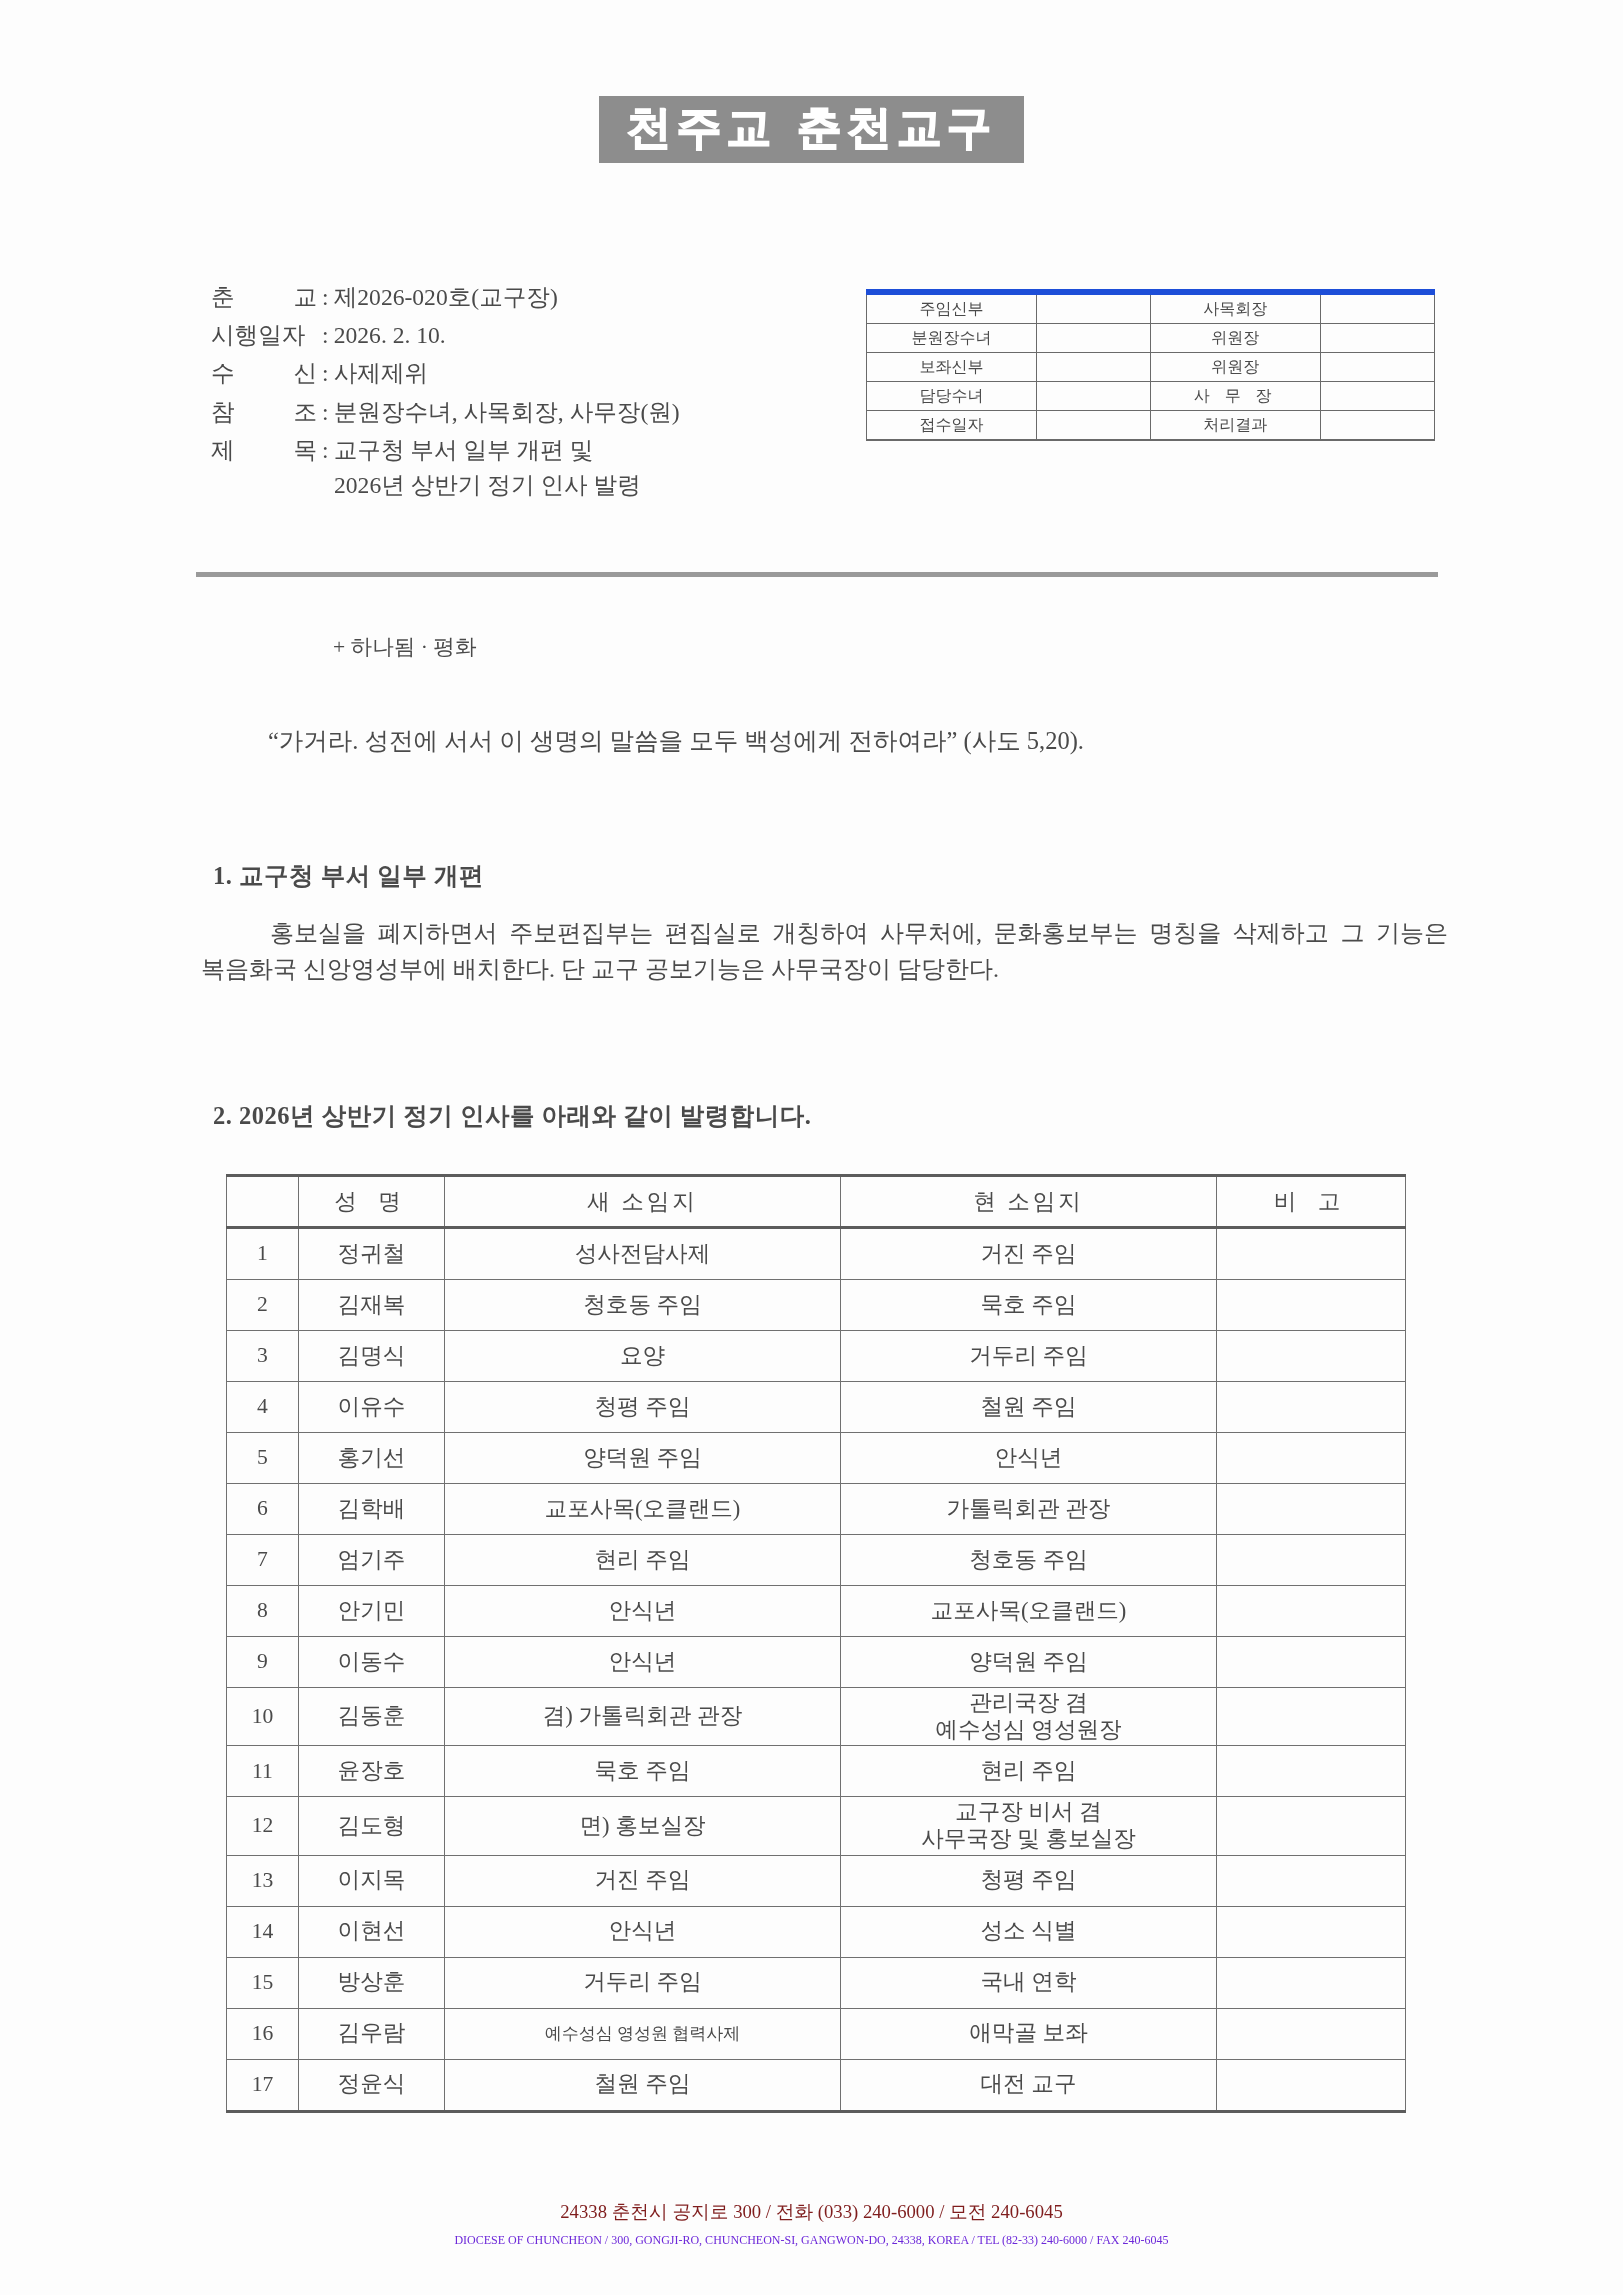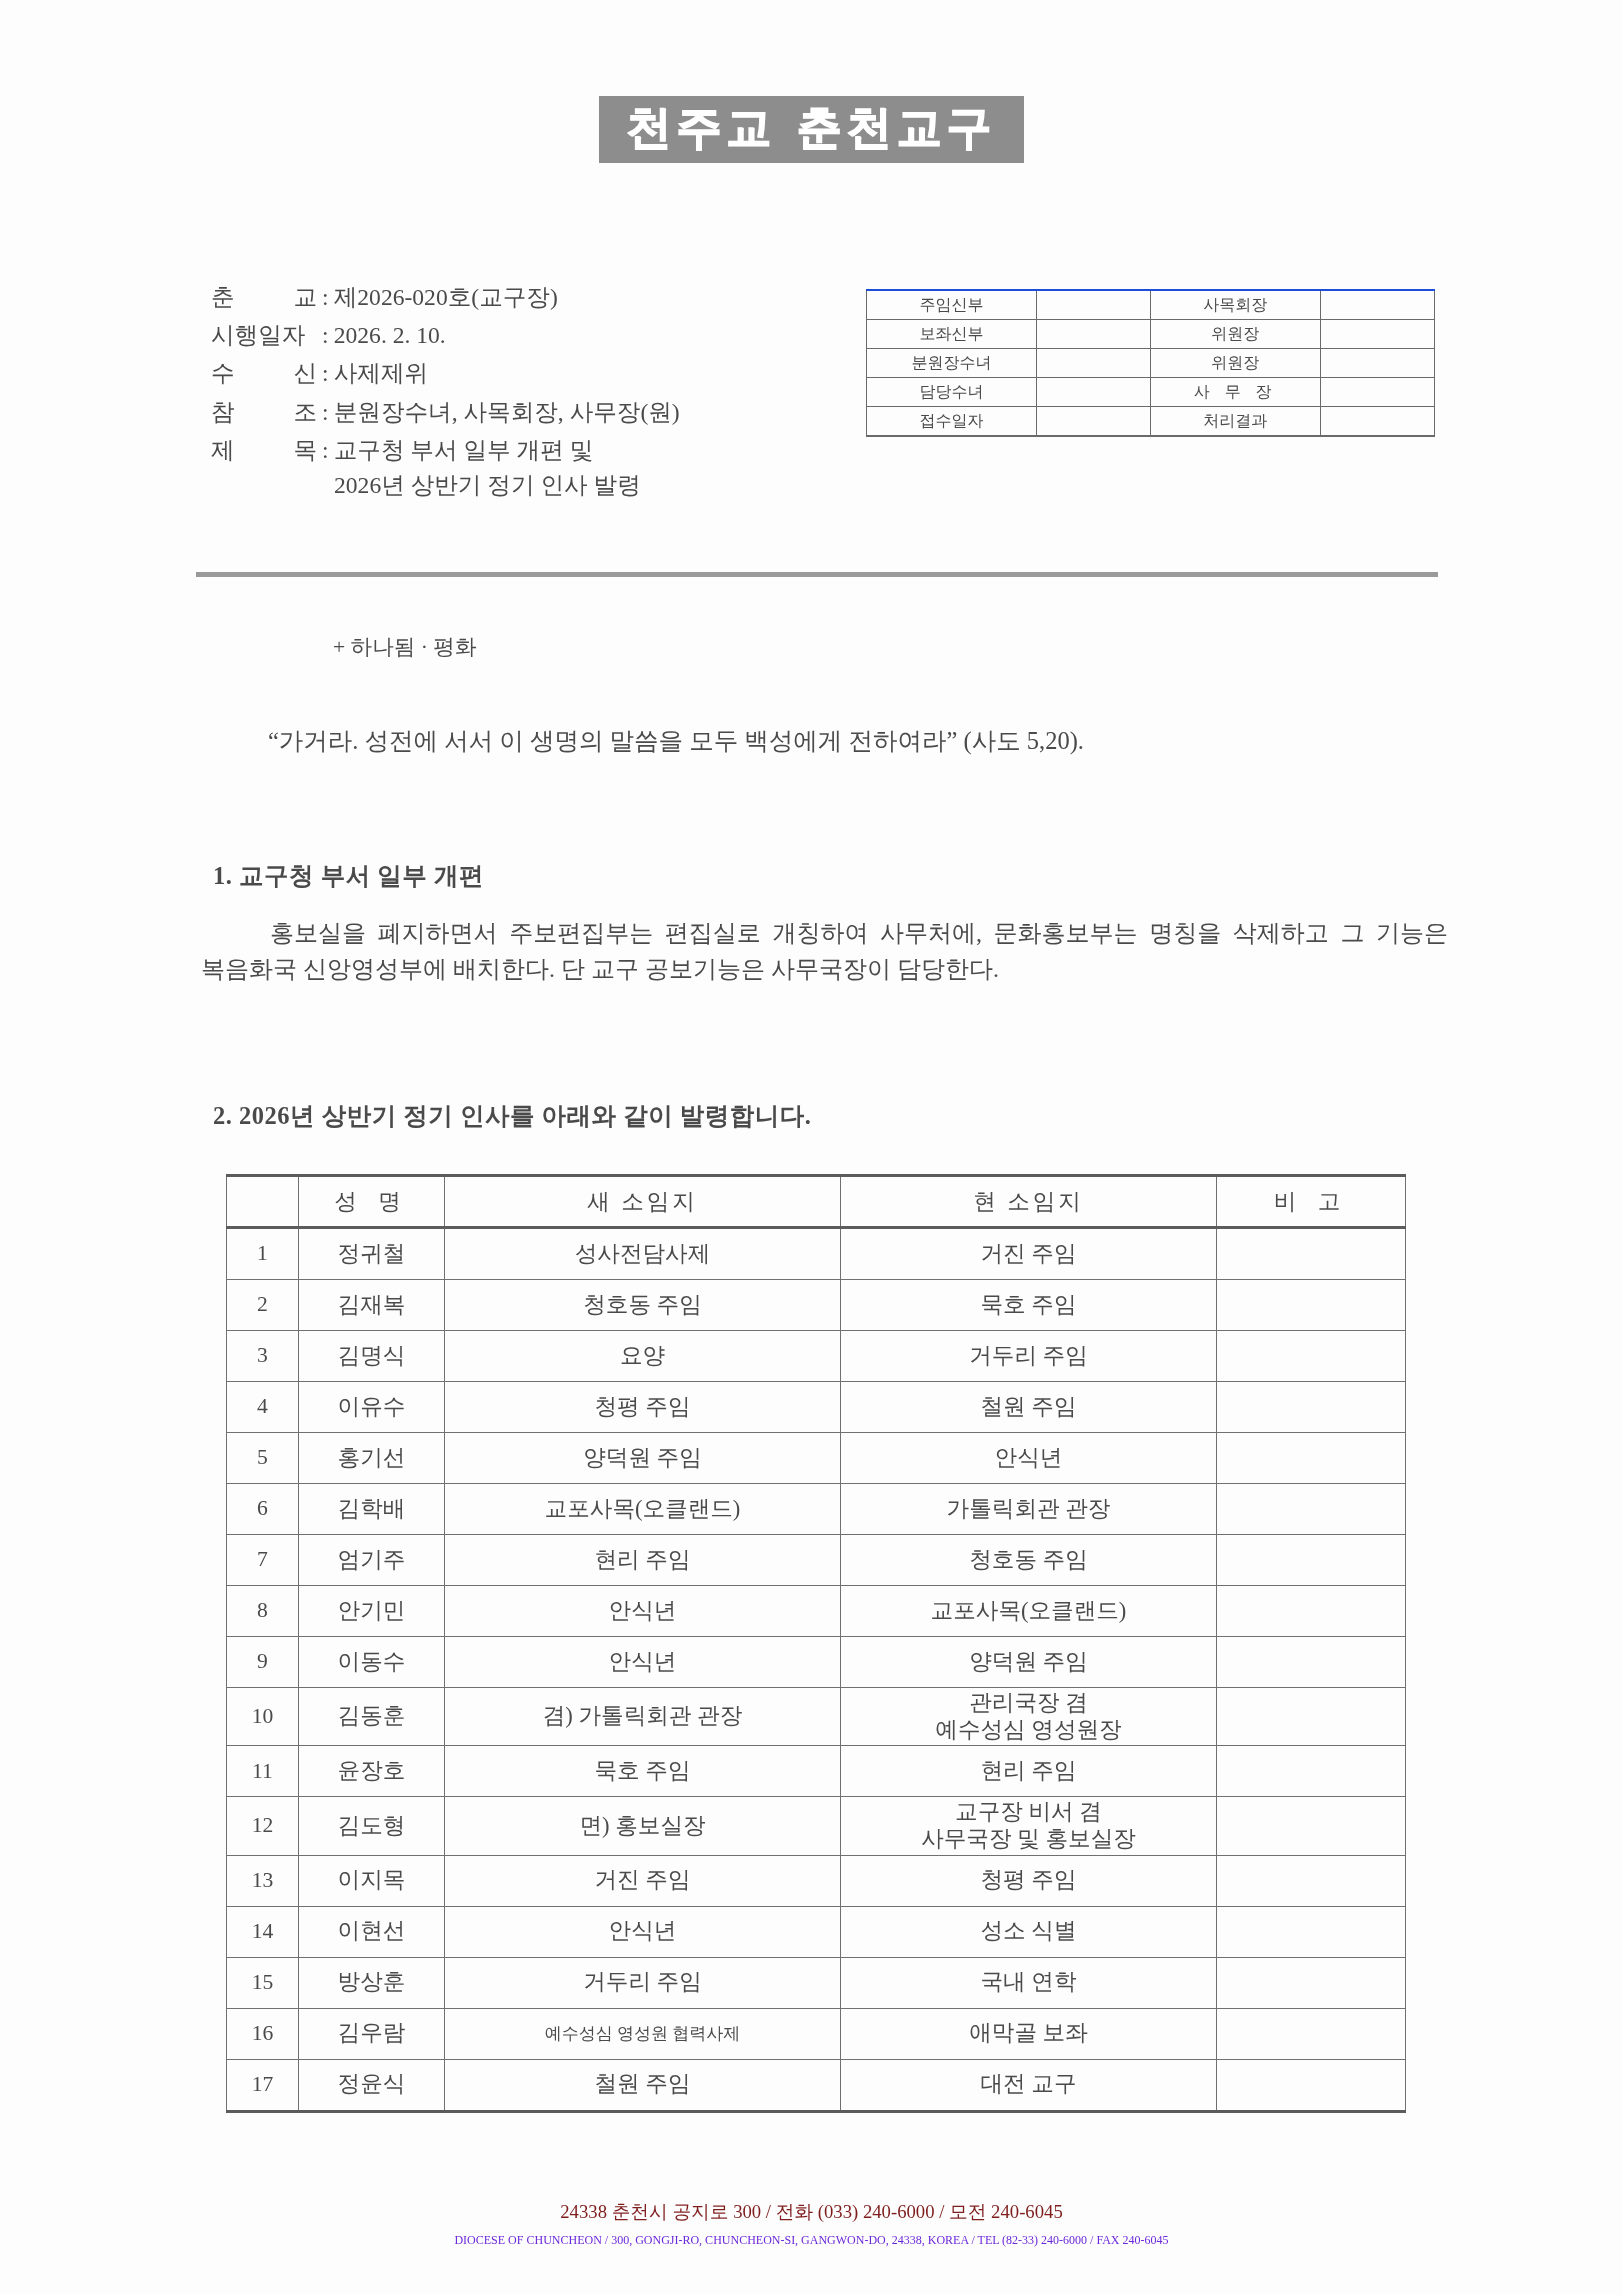--- a/index.html
+++ b/index.html
@@ -96,21 +96,21 @@
     border: 1px solid #6a6a6a;
     height: 28px;
     font-size: 16px;
     text-align: center;
     vertical-align: middle;
     padding: 0;
     color: #4a4a4a;
   }
   #stamp-table .lbl { width: 106px; }
   #stamp-table .sig { width: 71px; }
-  #stamp-table tr:first-child td { border-top: 2px solid #1d4ed8; }
+  #stamp-table tr:first-child td { border-top: 6px solid #1d4ed8; }
   #stamp-table tr:last-child td { border-bottom: 2px solid #6a6a6a; }
   .spaced { letter-spacing: 5.4px; padding-left: 5.4px; }
 
   
   #header-rule {
     position: absolute;
     left: 196px;
     top: 572px;
     width: 1242px;
     height: 5.4px;
@@ -292,27 +292,27 @@
 
   <table id="stamp-table">
     <tbody>
       <tr>
         <td class="lbl">주임신부</td>
         <td class="sig"></td>
         <td class="lbl">사목회장</td>
         <td class="sig"></td>
       </tr>
       <tr>
+        <td class="lbl">분원장수녀</td>
+        <td class="sig"></td>
+        <td class="lbl">위원장</td>
+        <td class="sig"></td>
+      </tr>
+      <tr>
         <td class="lbl">보좌신부</td>
-        <td class="sig"></td>
-        <td class="lbl">위원장</td>
-        <td class="sig"></td>
-      </tr>
-      <tr>
-        <td class="lbl">분원장수녀</td>
         <td class="sig"></td>
         <td class="lbl">위원장</td>
         <td class="sig"></td>
       </tr>
       <tr>
         <td class="lbl">담당수녀</td>
         <td class="sig"></td>
         <td class="lbl spaced">사 무 장</td>
         <td class="sig"></td>
       </tr>

